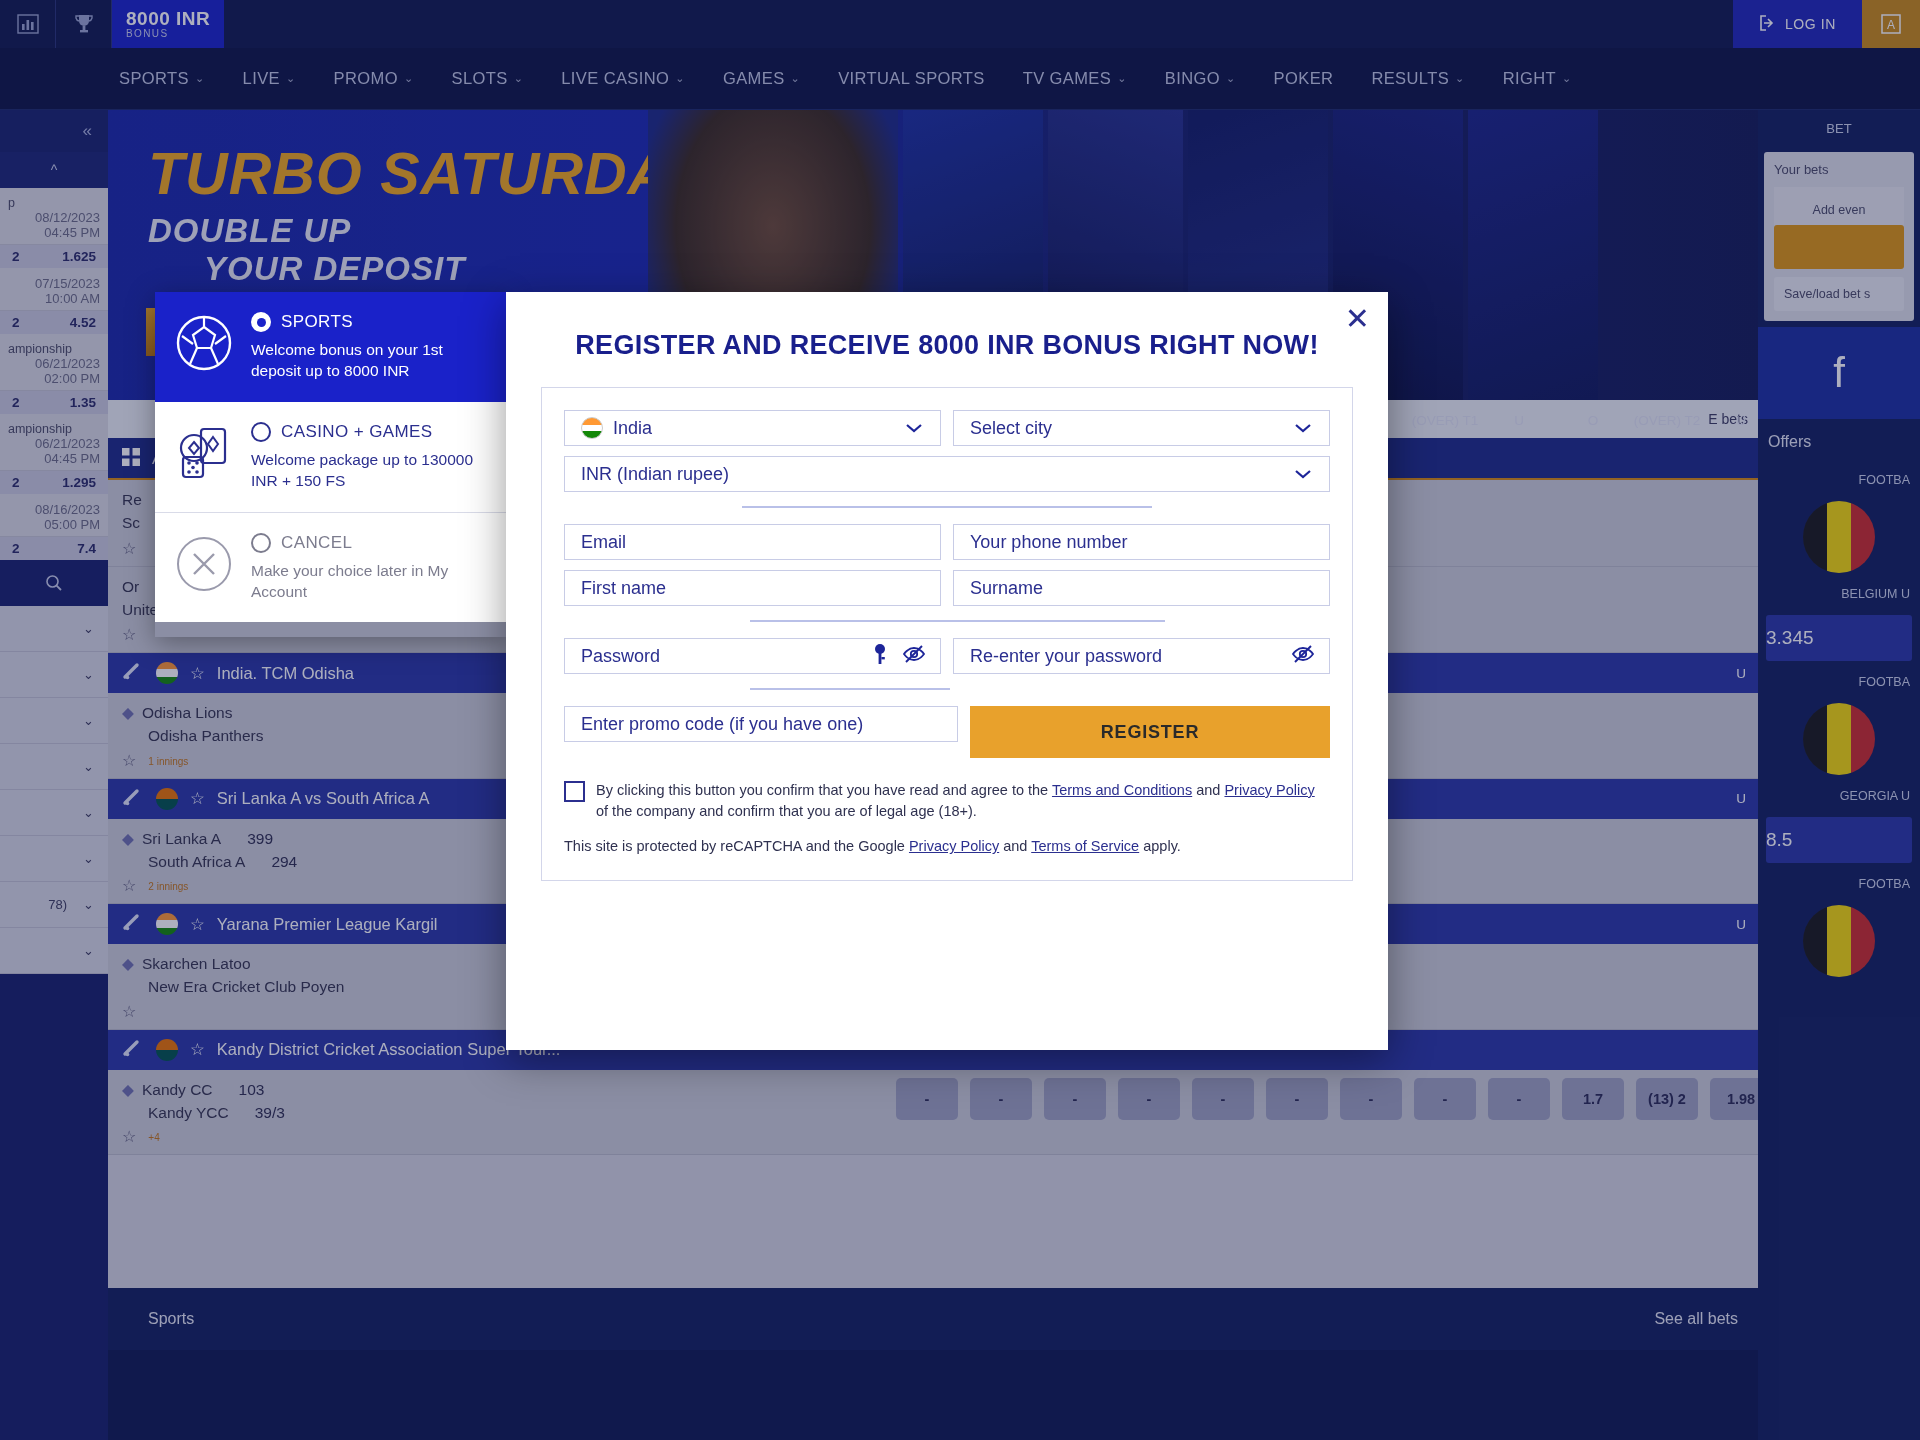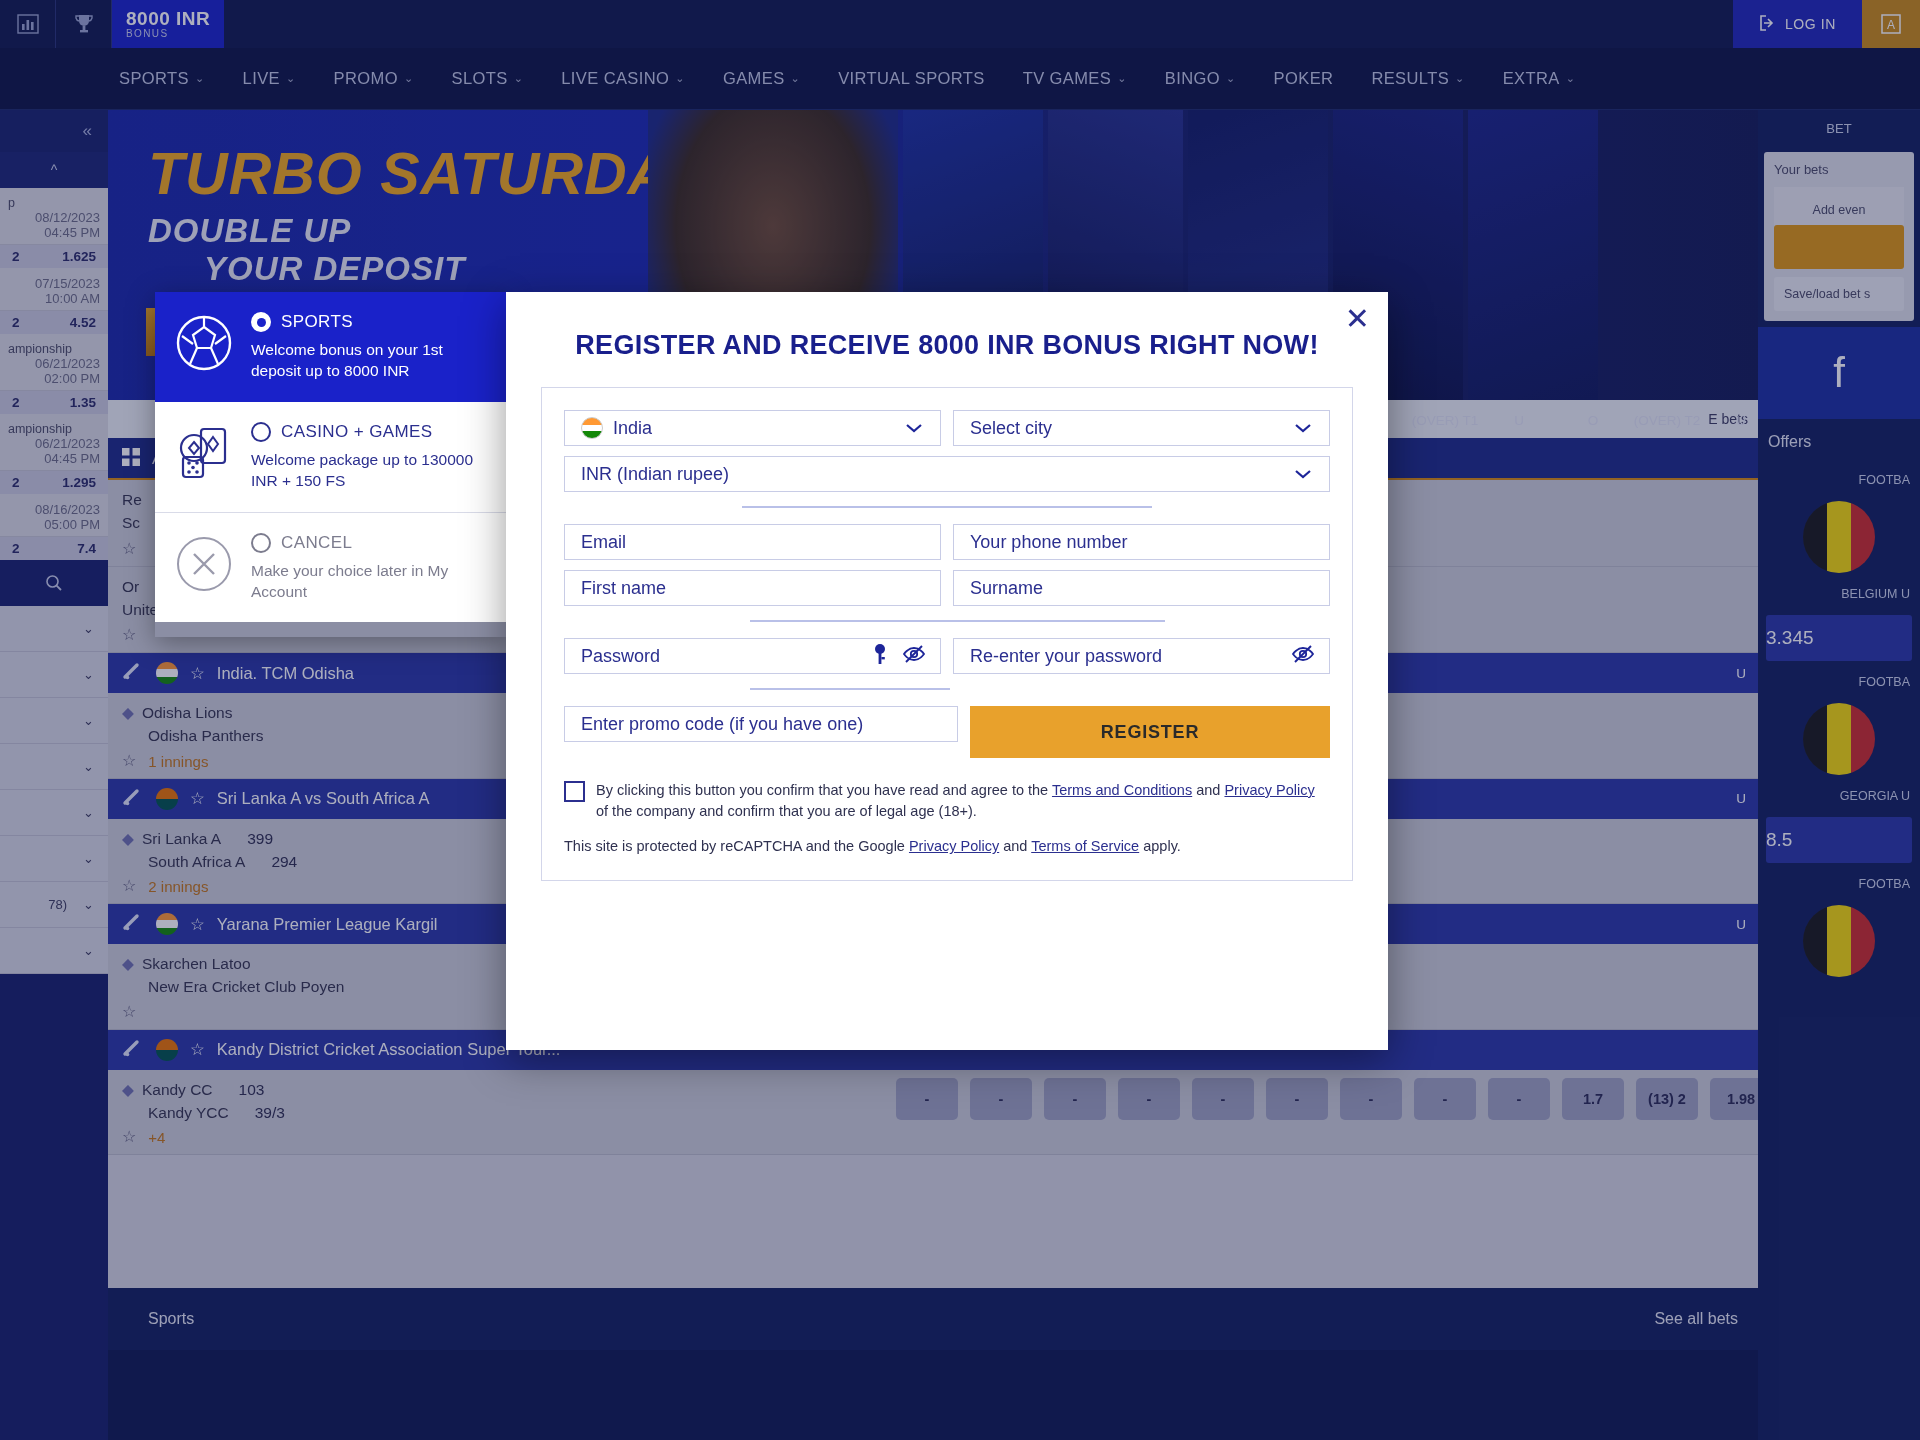--- a/index.html
+++ b/index.html
@@ -127,21 +127,21 @@
   }
   .cl-league {
     height:40px; background:#2a37a6; display:flex;align-items:center;gap:12px;
     padding-left:14px; color:#ffffff;font-size:16.5px;
   }
   .cl-match {
     background:#cbccd8; border-bottom:1px solid #b9bac8; padding:8px 14px;
     position:relative;
   }
   .cl-team { color:#35354f; font-size:15.5px; line-height:1.5; }
-  .cl-sub { color:#c3761a; font-size:15px; margin-top:2px;}
+  .cl-sub { color:#c3761a; font-size:10px; margin-top:2px;}
   .cl-odds-head {
     position:absolute; right:0; top:0; height:40px; display:flex; align-items:center;
   }
   .oddcol {
     width:74px; text-align:center; color:#dfe2f2; font-size:13.5px;
   }
   .oddcell {
     width:62px;height:42px;background:#9ea2c0;border-radius:5px;
     display:flex;align-items:center;justify-content:center;
     color:#2a2a55;font-size:14.5px;font-weight:bold;margin:0 6px;
@@ -321,21 +321,21 @@
         <span class="caret">⌄</span>
       </div>
       <div class="nav-item">
         <span>POKER</span>
       </div>
       <div class="nav-item">
         <span>RESULTS</span>
         <span class="caret">⌄</span>
       </div>
       <div class="nav-item">
-        <span>EXTRA</span>
+        <span>RIGHT</span>
         <span class="caret">⌄</span>
       </div>
     </div>
 
   <div class="sidebar">
     <div class="sb-collapse">«</div>
     <div class="sb-chevup">^</div>
     <div id="sb-bets">
         <div>
           <div class="sb-bet">

